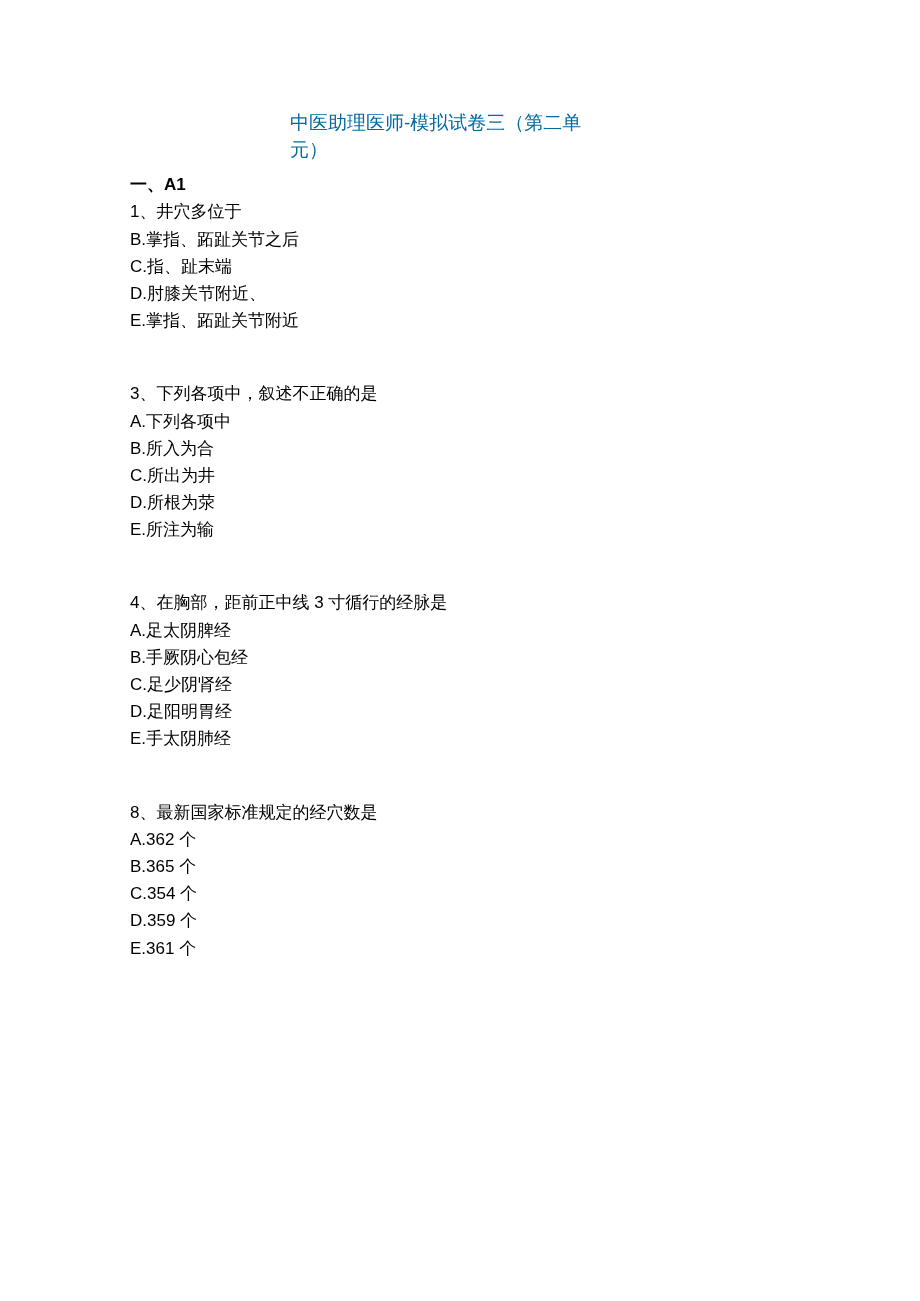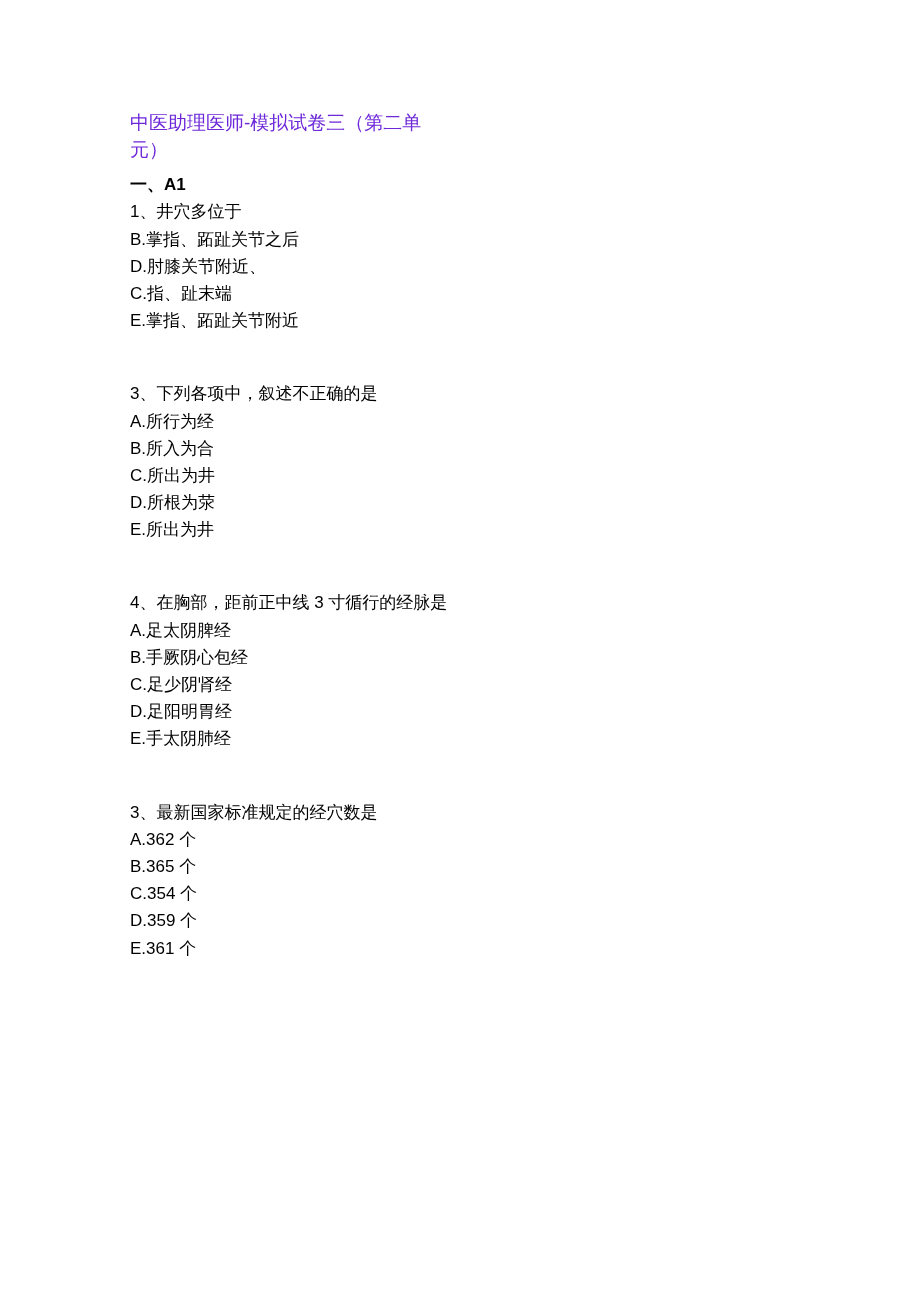--- a/index.html
+++ b/index.html
@@ -12,24 +12,25 @@
     min-height: 1301px;
     font-family: "Microsoft YaHei", "SimSun", Arial, sans-serif;
     font-size: 17px;
     color: #000000;
     line-height: 1.6;
   }
   .page {
     padding: 110px 120px 60px 130px;
   }
   .title {
-    color: #6d28d9;
+    color: #0369a1;
     font-size: 19px;
     font-weight: normal;
     width: 310px;
+    margin-left: 160px;
     line-height: 1.4;
     margin-bottom: 8px;
   }
   .section-heading {
     font-weight: bold;
   }
   .question-block {
     margin-bottom: 46px;
   }
   .q-stem, .q-opt {
@@ -41,46 +42,46 @@
 
 <div class="page">
 
   <div class="title">中医助理医师-模拟试卷三（第二单元）</div>
 
   <div class="section-heading">一、A1</div>
 
   <div class="question-block">
     <div class="q-stem">1、井穴多位于</div>
     <div class="q-opt">B.掌指、跖趾关节之后</div>
+    <div class="q-opt">C.指、趾末端</div>
     <div class="q-opt">D.肘膝关节附近、</div>
-    <div class="q-opt">C.指、趾末端</div>
     <div class="q-opt">E.掌指、跖趾关节附近</div>
   </div>
 
 
   <div class="question-block">
     <div class="q-stem">3、下列各项中，叙述不正确的是</div>
-    <div class="q-opt">A.所行为经</div>
+    <div class="q-opt">A.下列各项中</div>
     <div class="q-opt">B.所入为合</div>
     <div class="q-opt">C.所出为井</div>
     <div class="q-opt">D.所根为荥</div>
-    <div class="q-opt">E.所出为井</div>
+    <div class="q-opt">E.所注为输</div>
   </div>
 
   <div class="question-block">
     <div class="q-stem">4、在胸部，距前正中线 3 寸循行的经脉是</div>
     <div class="q-opt">A.足太阴脾经</div>
     <div class="q-opt">B.手厥阴心包经</div>
     <div class="q-opt">C.足少阴肾经</div>
     <div class="q-opt">D.足阳明胃经</div>
     <div class="q-opt">E.手太阴肺经</div>
   </div>
 
   <div class="question-block">
-    <div class="q-stem">3、最新国家标准规定的经穴数是</div>
+    <div class="q-stem">8、最新国家标准规定的经穴数是</div>
     <div class="q-opt">A.362 个</div>
     <div class="q-opt">B.365 个</div>
     <div class="q-opt">C.354 个</div>
     <div class="q-opt">D.359 个</div>
     <div class="q-opt">E.361 个</div>
   </div>
 
 </div>
 
 </body></html>

